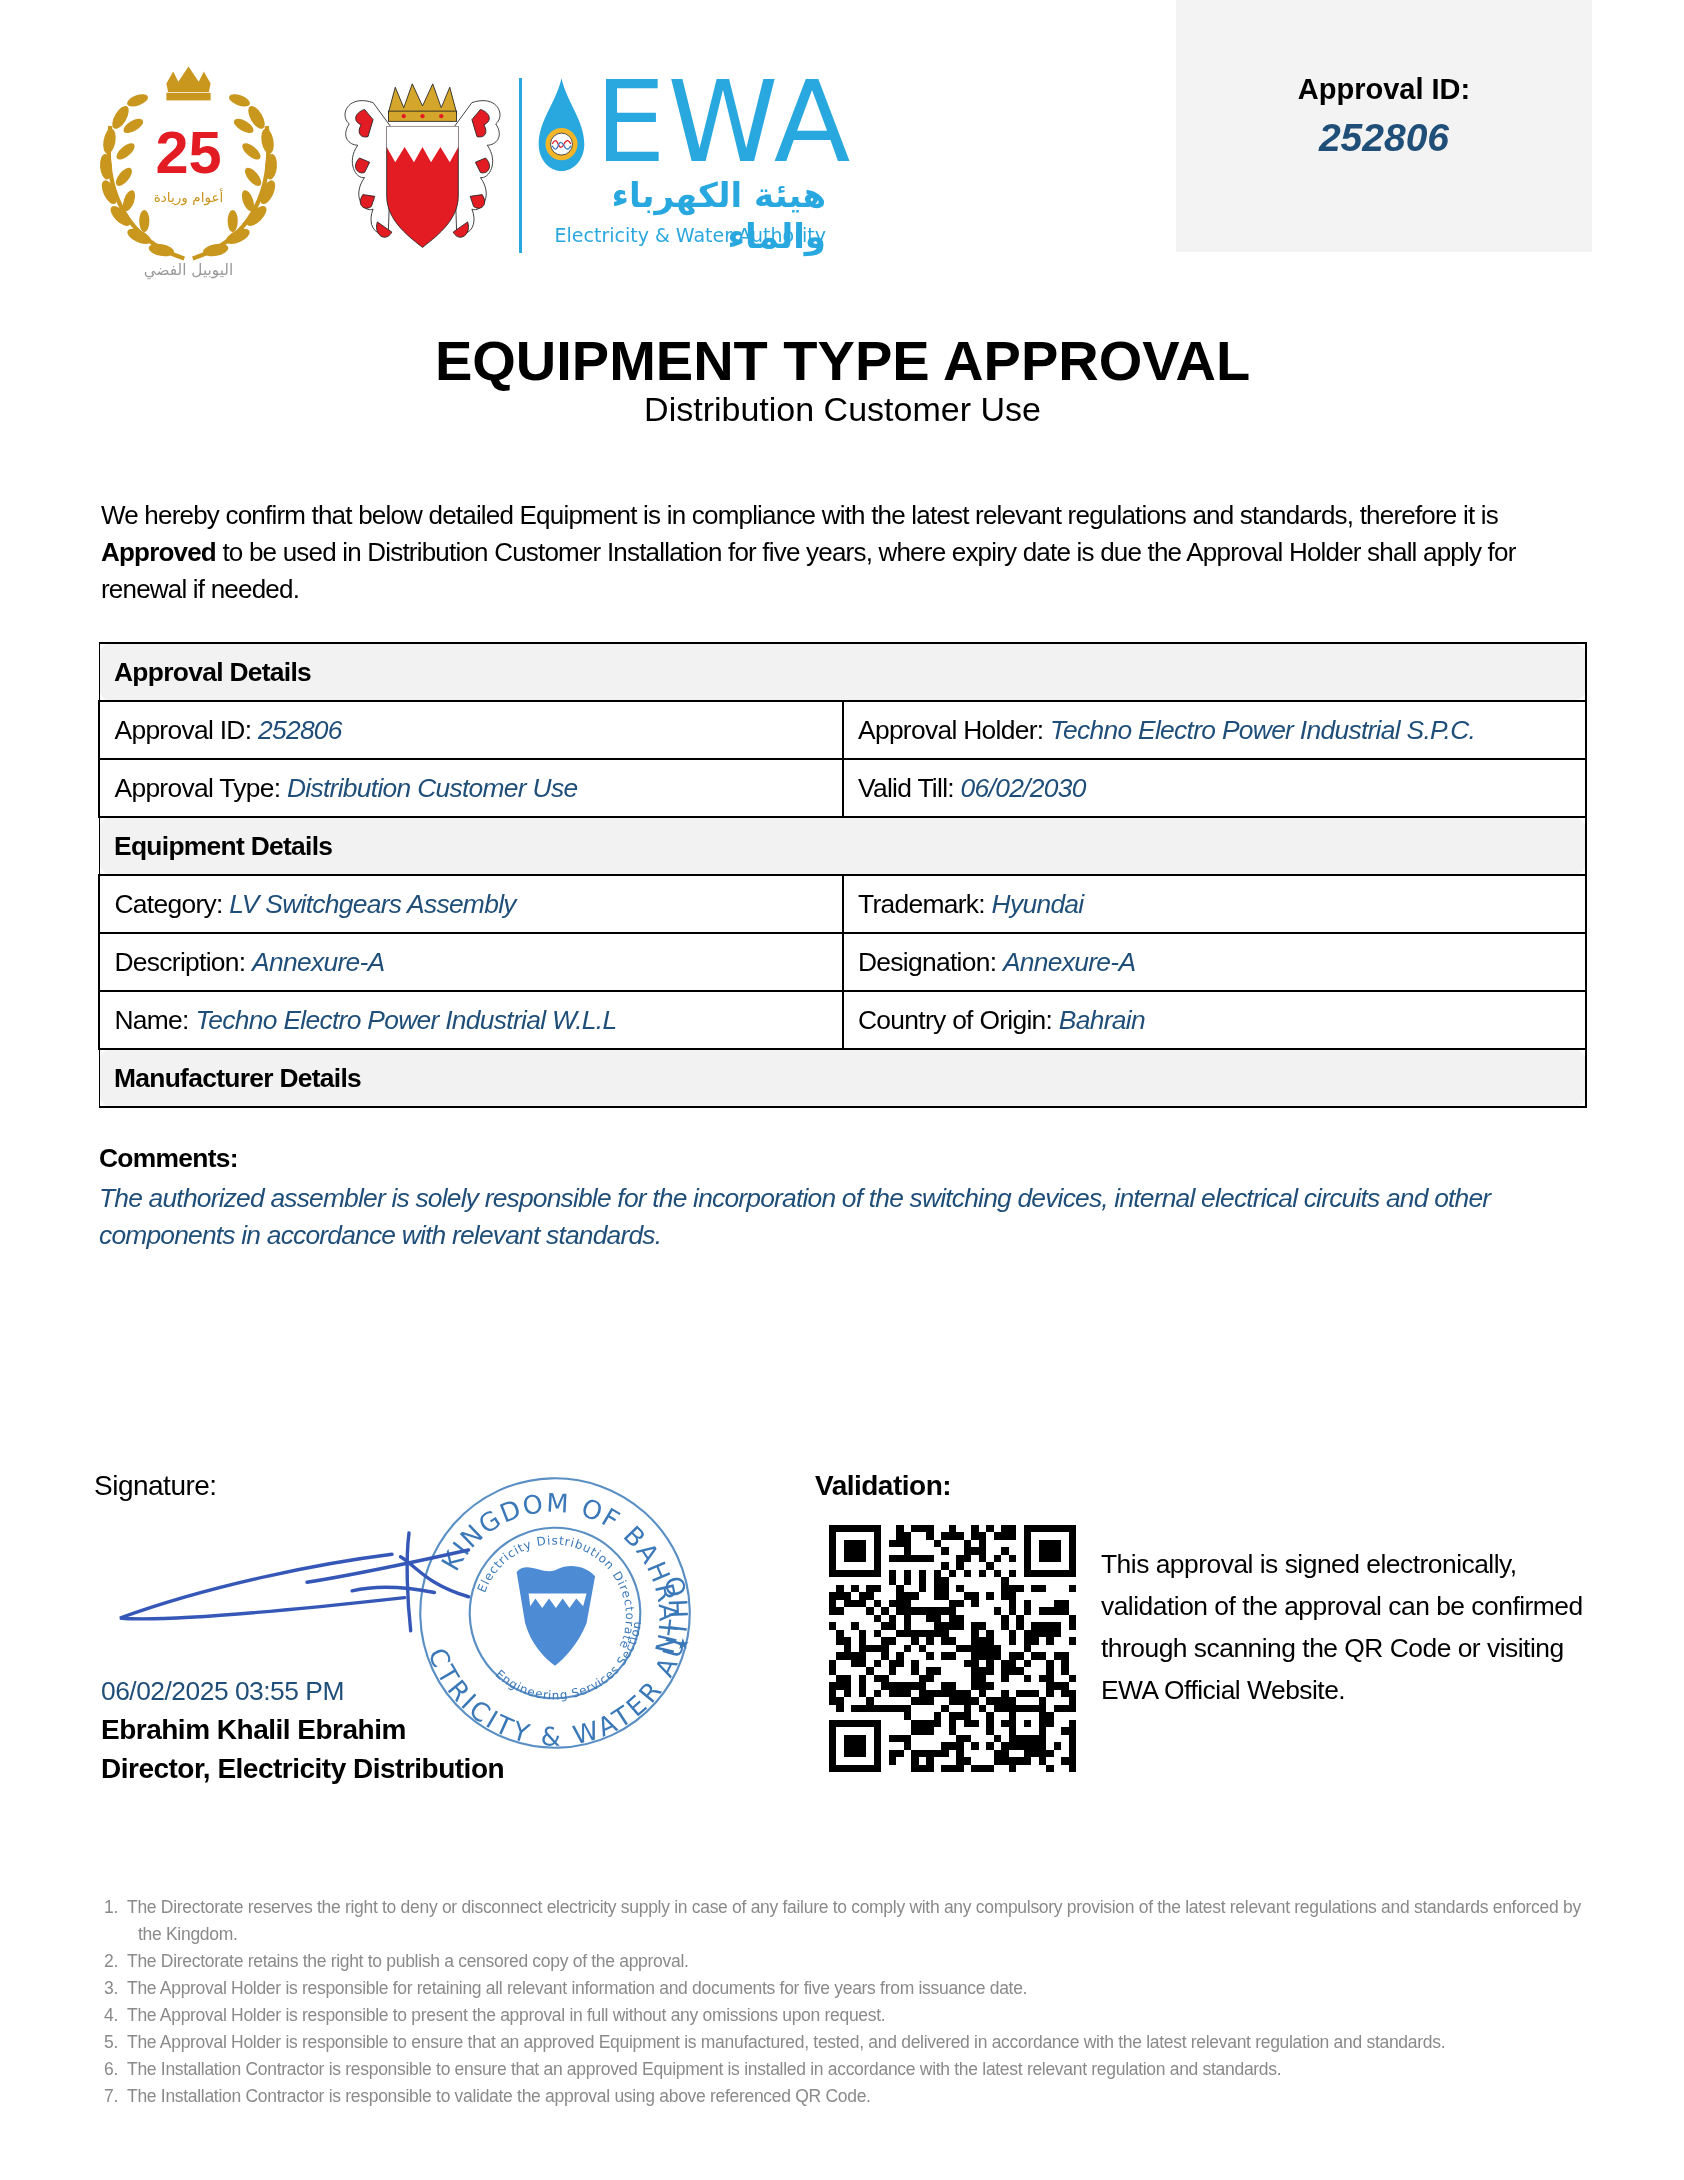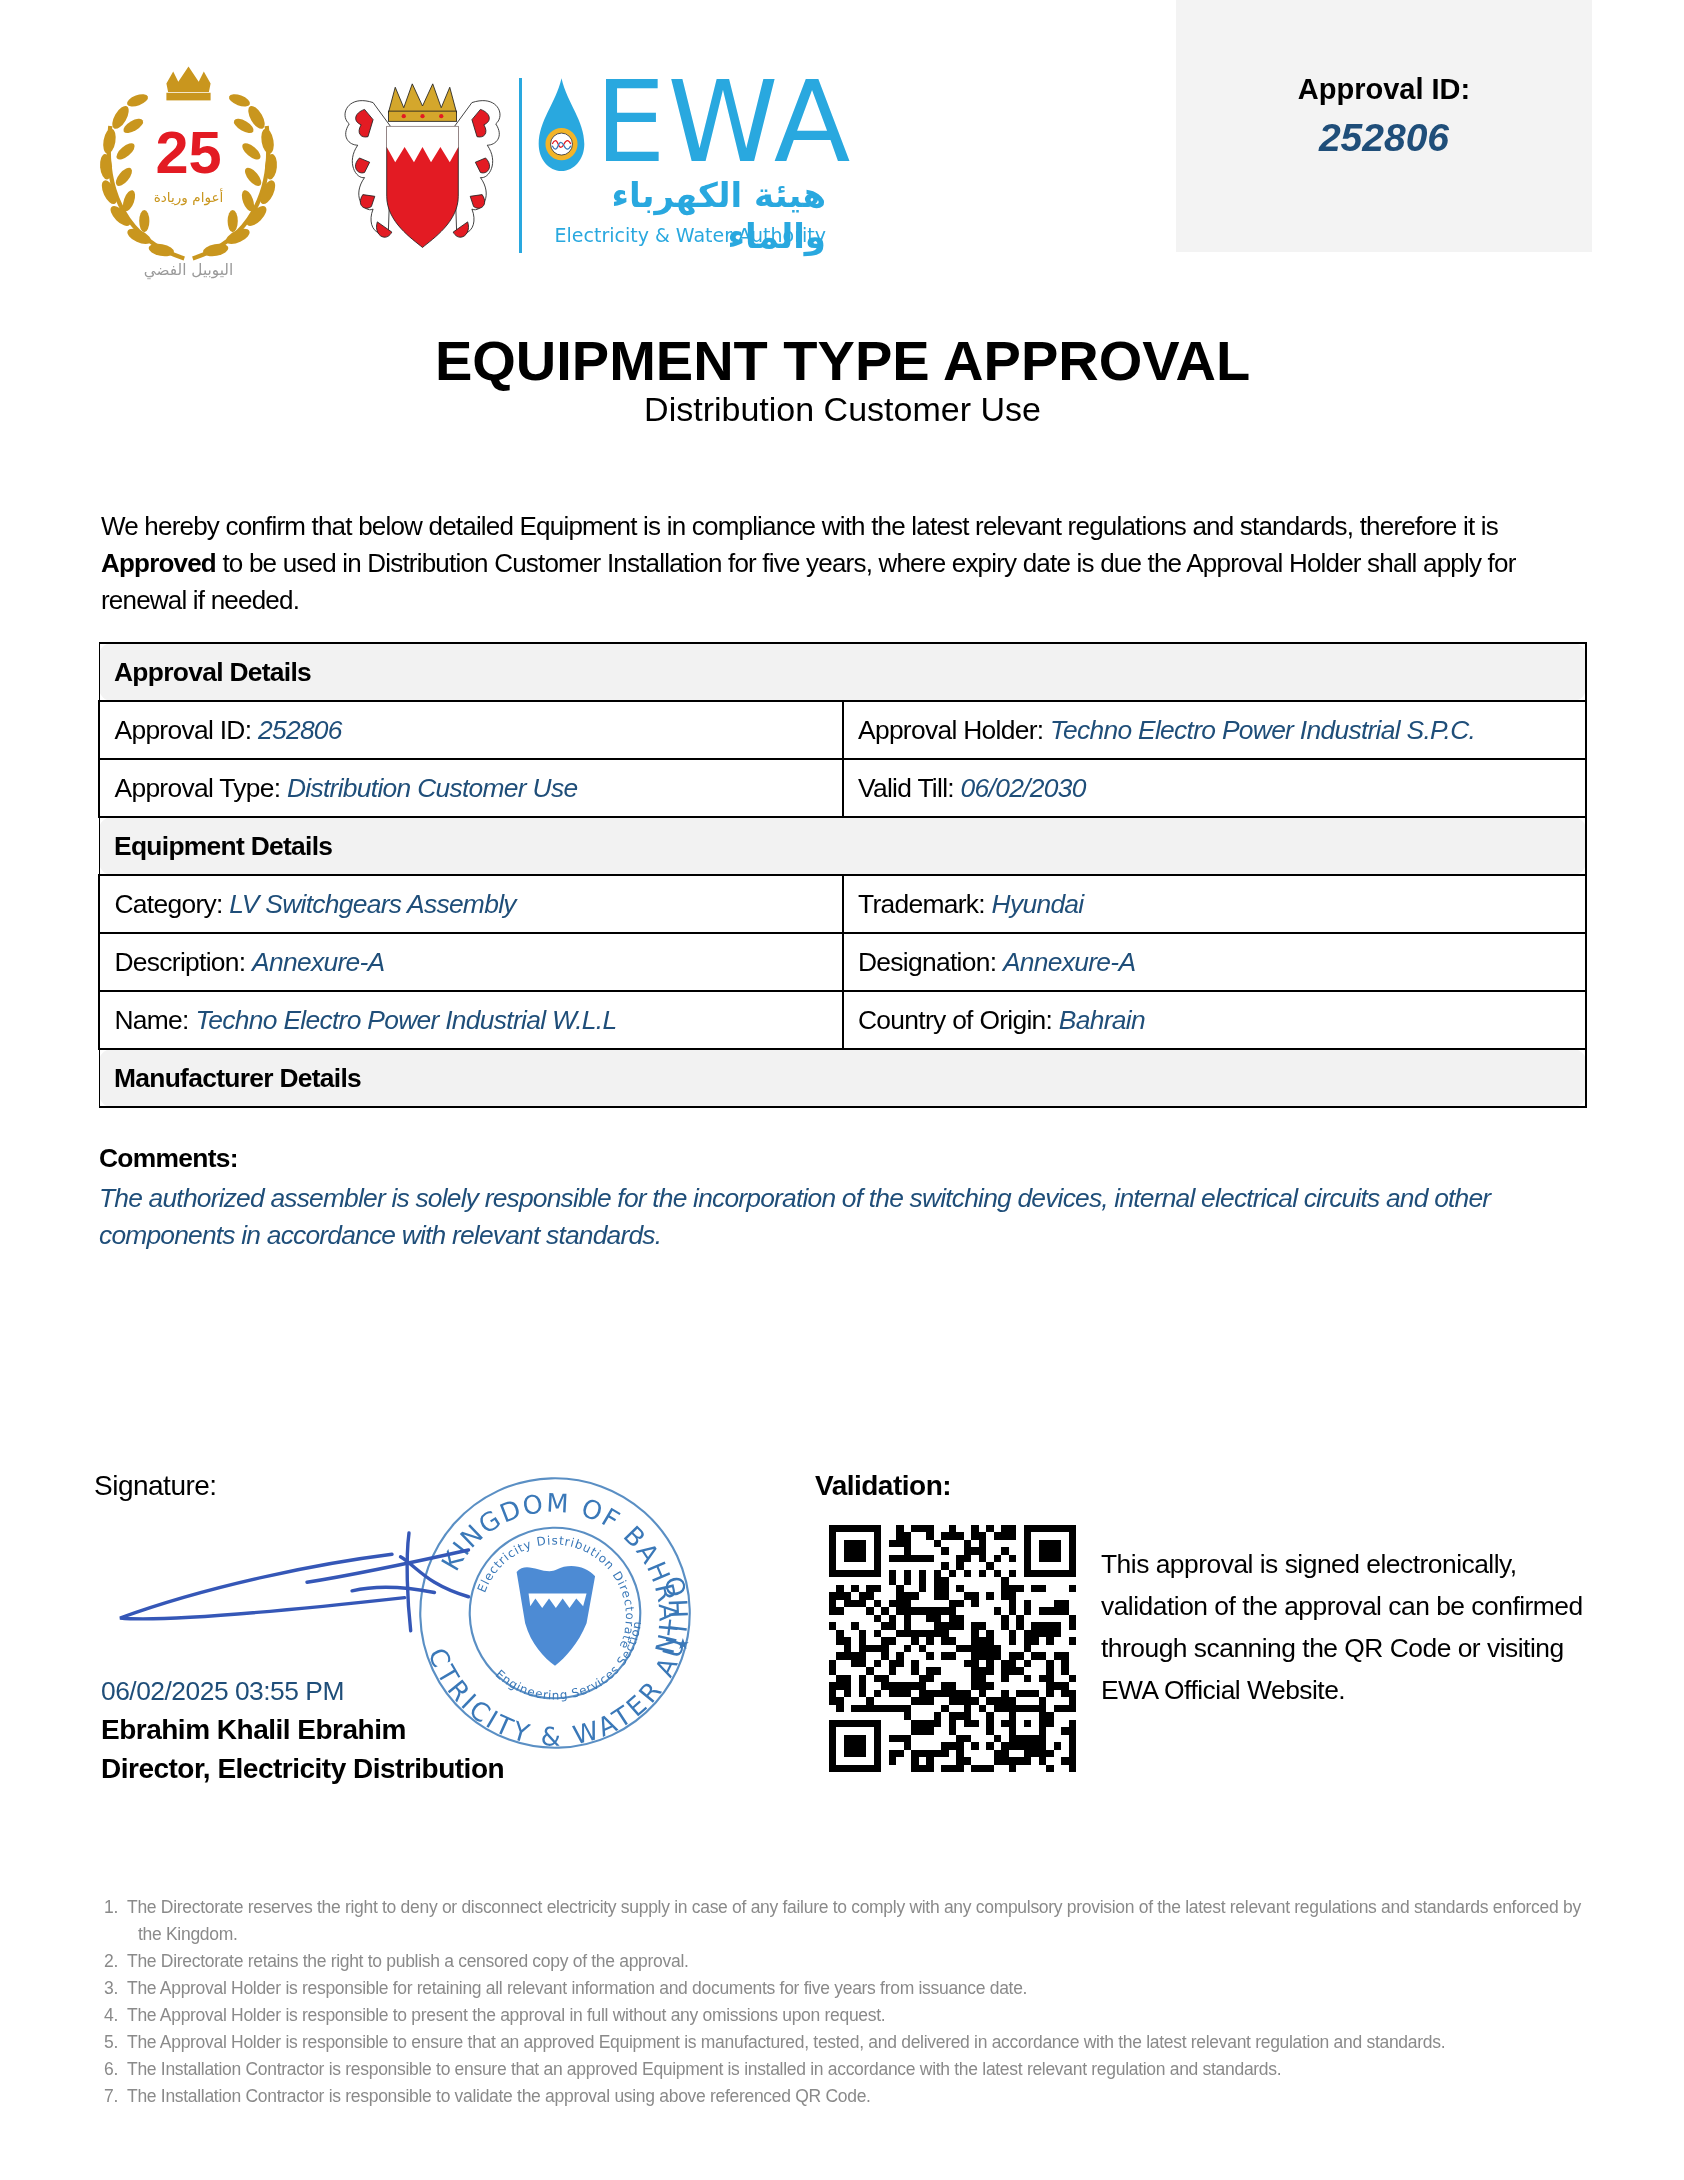--- a/index.html
+++ b/index.html
@@ -17,21 +17,21 @@
   .ewa-english { left: 545px; top: 223px; width: 281px; text-align: right; font-size: 19px; line-height: 25.6px; color: #29A8DF; font-family: "DejaVu Sans", sans-serif; }
 
   .id-box { left: 1176px; top: 0; width: 416px; height: 252px; background: #F3F3F3; text-align: center; }
   .id-box-label { position: absolute; left: 0; right: 0; top: 73px; font-size: 29px; font-weight: bold; color: #000; }
   .id-box-value { position: absolute; left: 0; right: 0; top: 116px; font-size: 39px; font-weight: bold; font-style: italic; color: #1F4E79; }
 
   
   .doc-title { left: 0; width: 1685px; top: 335px; text-align: center; font-size: 56px; font-weight: bold; line-height: 51px; }
   .doc-subtitle { left: 0; width: 1685px; top: 388px; text-align: center; font-size: 34px; line-height: 43px; }
 
-  .intro { left: 101px; top: 508px; width: 1499px; font-size: 26px; line-height: 37px; letter-spacing: -0.8px; }
+  .intro { left: 101px; top: 497px; width: 1499px; font-size: 26px; line-height: 37px; letter-spacing: -0.8px; }
   .intro b { font-weight: bold; }
 
   
   .details-table { left: 98px; top: 642px; width: 1489px; border-collapse: collapse; table-layout: fixed; }
   .details-table td { border: 2.6px solid #000; height: 56px; padding: 0 0 0 14.5px; font-size: 26.4px; letter-spacing: -0.7px; vertical-align: middle; }
   .details-table td.section { background: #F2F2F2; font-weight: bold; border-left-width: 1.7px; border-right-width: 2.6px; border-radius: 13px; }
   .details-table td.cell-left { width: 694px; border-right-width: 1.7px; }
   .details-table .val { color: #1F4E79; font-style: italic; }
 
   

